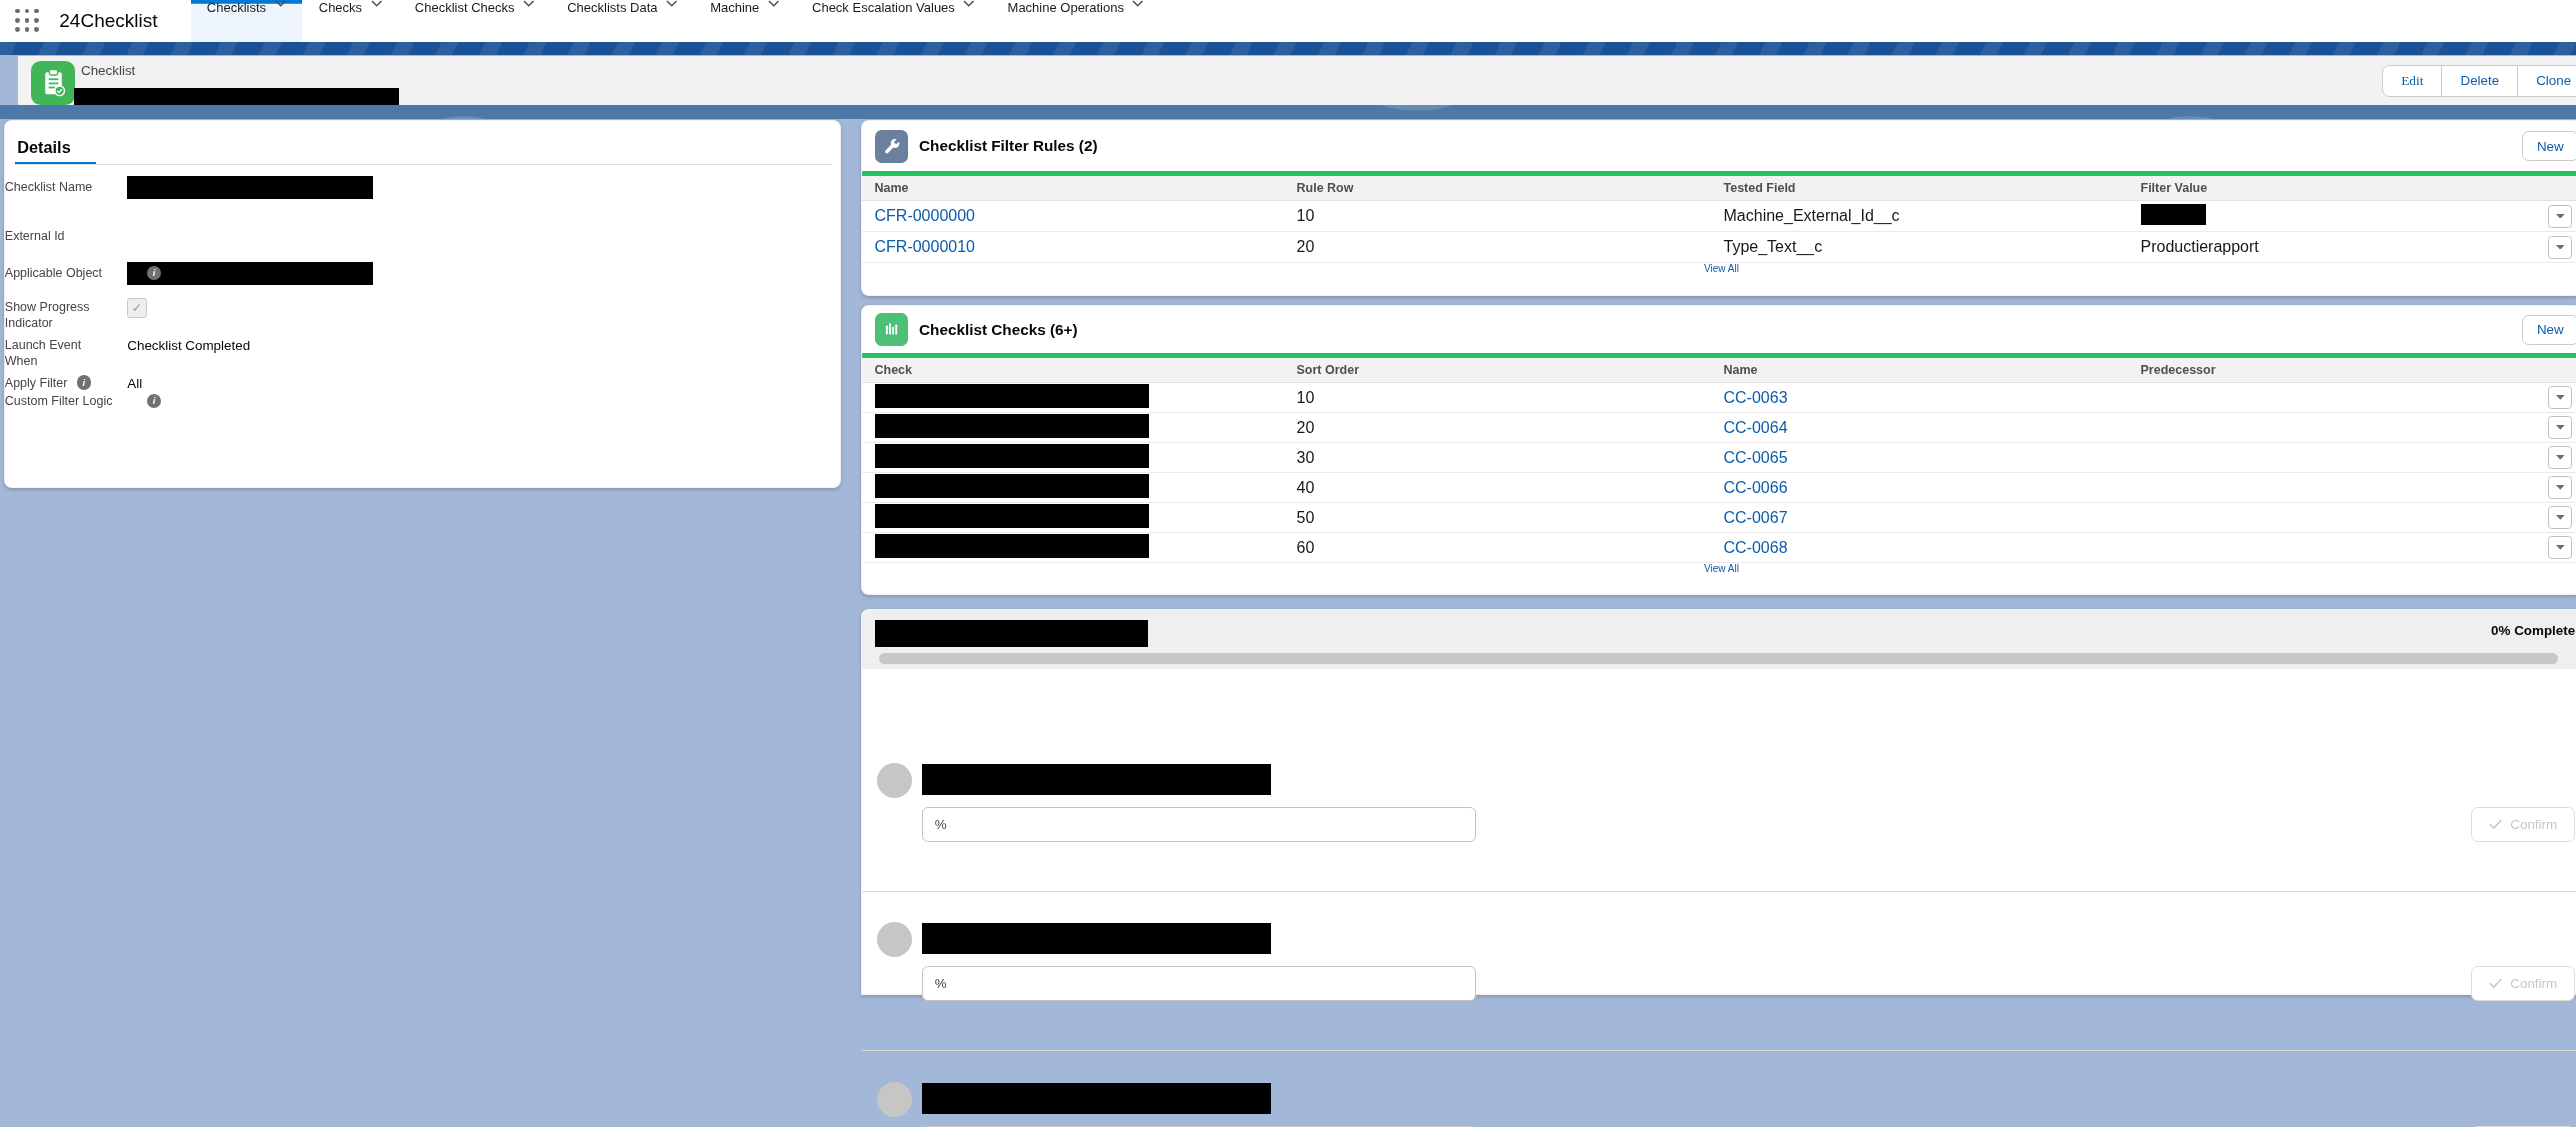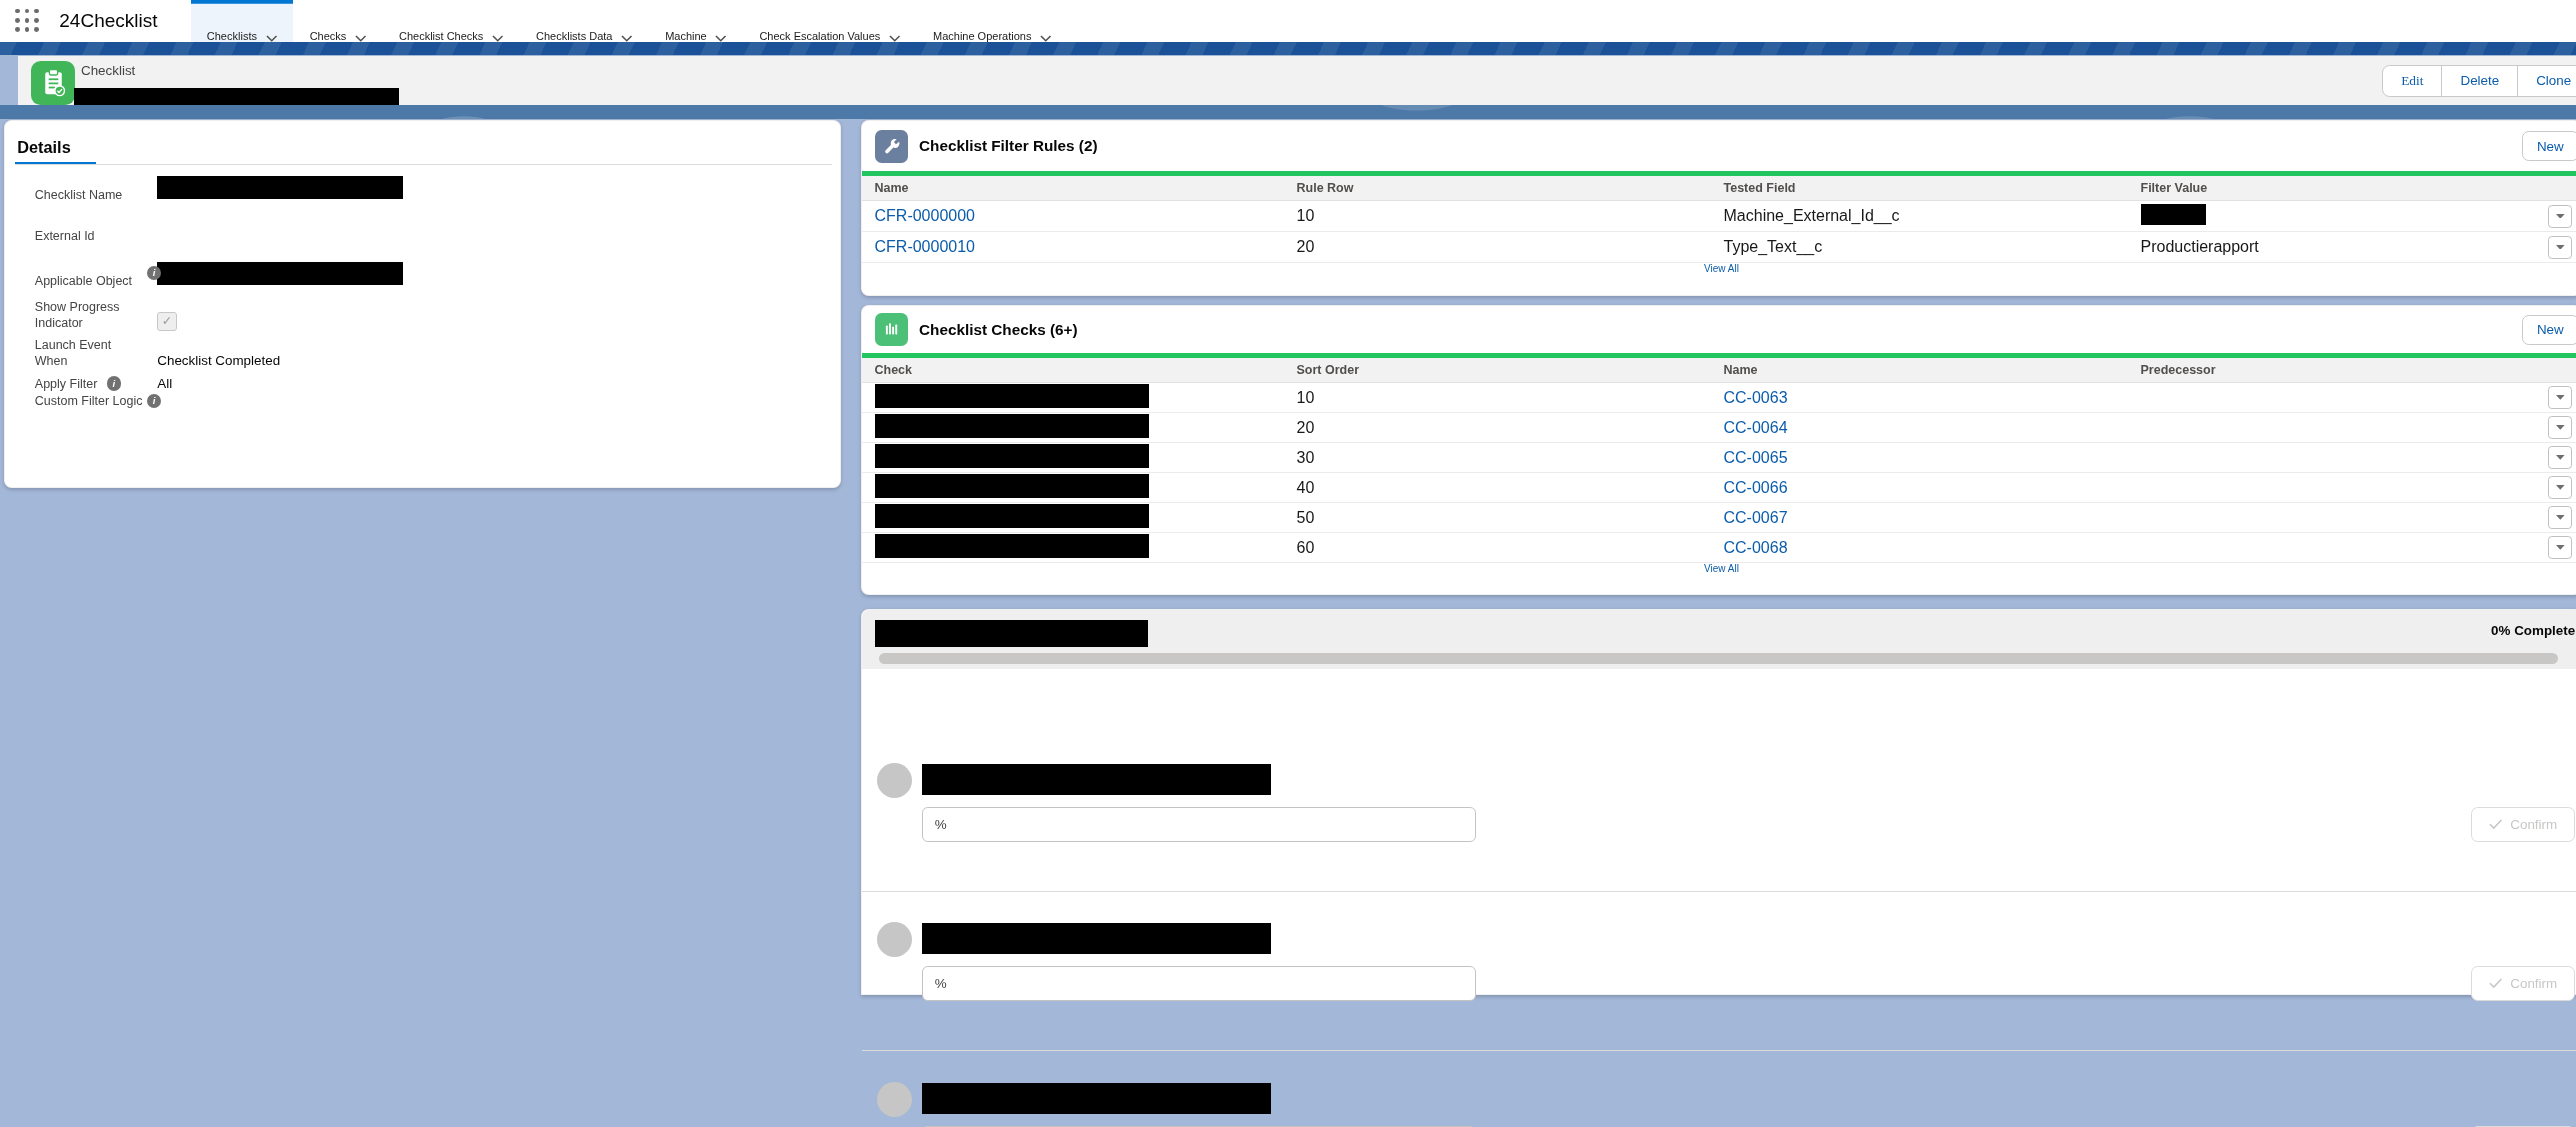--- a/index.html
+++ b/index.html
@@ -5,21 +5,21 @@
   html,body{margin:0;padding:0;width:2576px;height:1128px;overflow:hidden;
     font-family:"Liberation Sans", sans-serif; color:#181818; background:#a3b7d8;}
   .redact{background:#000;display:inline-block;}
 
   
   #gnav{position:absolute;left:0;top:0;width:2576px;height:42px;background:#fff;display:flex;align-items:stretch;}
   .waffle{width:25px;height:25px;display:grid;grid-template-columns:repeat(3,1fr);gap:2.9px;align-self:center;margin-left:15.3px;cursor:pointer;}
   .waffle span{width:4.8px;height:4.8px;border-radius:50%;background:#6b6b6b;}
   .appname{align-self:center;font-size:19px;margin-left:19px;color:#080707;white-space:nowrap;}
   .tabs{display:flex;margin-left:33px;align-items:stretch;}
-  .tab{display:flex;align-items:flex-end;gap:8.6px;padding:0 16.3px;font-size:11px;color:#1b1b1b;cursor:pointer;box-shadow:inset 0 2.9px 0 transparent;}
+  .tab{display:flex;align-items:flex-start;gap:8.6px;padding:0 16.3px;font-size:13px;color:#1b1b1b;cursor:pointer;box-shadow:inset 0 2.9px 0 transparent;}
   .tab.active{background:#eef4fb;box-shadow:inset 0 3.8px 0 #0176d3;font-weight:400;}
   .chev{display:inline-block;line-height:0;}
 
   
   #brandband{position:absolute;left:0;top:42px;width:2576px;height:13.4px;background:#1b5297;
     background-image:repeating-linear-gradient(115deg, rgba(255,255,255,.08) 0 15.3px, transparent 15.3px 40px);}
 
   
   #pheader{position:absolute;left:18px;top:56px;width:2576px;height:50px;background:#f3f2f2;}
   .obj-icon{position:absolute;left:13.4px;top:4.8px;width:44px;height:44px;border-radius:9.6px;background:#41b658;display:flex;align-items:center;justify-content:center;}
@@ -38,21 +38,21 @@
   
   #content{position:absolute;left:0;top:120px;width:2576px;height:1008px;background:#a3b7d8;}
   .card{position:absolute;background:#fff;border-radius:7.7px;box-shadow:0 1.9px 3.8px rgba(0,0,0,.18);border:1px solid rgba(0,0,0,.06);box-sizing:border-box;}
 
   
   #details-card{left:3.8px;top:0;width:837px;height:368px;}
   .dtab{position:absolute;left:12.5px;top:17.3px;font-size:16.3px;font-weight:700;color:#080707;cursor:pointer;}
   .dtab-underline{position:absolute;left:10.5px;top:41px;width:81px;height:2.9px;background:#0176d3;}
   .d-divider{position:absolute;left:10.5px;top:43px;width:817px;height:1px;background:#dcdcdc;}
   .fields{position:absolute;left:0;top:58px;width:837px;}
-  .f-row{position:relative;display:flex;align-items:flex-end;padding-left:30px;}
+  .f-row{position:relative;display:flex;align-items:flex-start;}
   .f-label{width:112px;font-size:12.5px;color:#444;line-height:16.3px;flex:none;}
   .f-value{margin-left:10.5px;font-size:13.4px;color:#080707;line-height:17.3px;}
   .f-value .redact{width:246px;height:23px;margin-top:-2.9px;}
   .info-icon{display:inline-flex;align-items:center;justify-content:center;width:14.4px;height:14.4px;border-radius:50%;background:#717171;color:#fff;
     font-size:9.6px;font-weight:700;font-style:italic;flex:none;}
   .info-abs{position:absolute;left:142px;top:1px;}
   .checkbox{display:inline-flex;align-items:center;justify-content:center;width:17.3px;height:17.3px;border:1px solid #c7c7c7;border-radius:2.9px;background:#eeeeee;margin-top:-1.9px;cursor:pointer;}
   .checkbox span{color:#979797;font-size:12.5px;line-height:1;}
   .mb1{margin-bottom:25px;} .mb2{margin-bottom:20px;} .mb3{margin-bottom:9.6px;} .mb4{margin-bottom:5.8px;} .mb5{margin-bottom:5.8px;} .mb6{}
 

